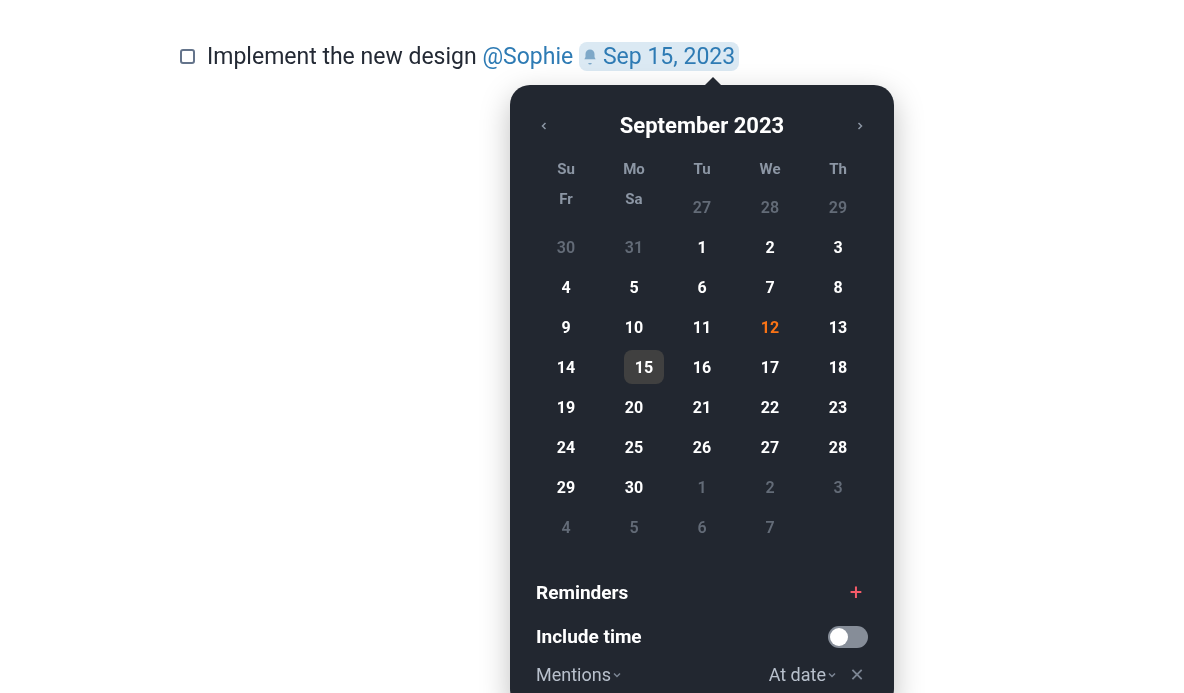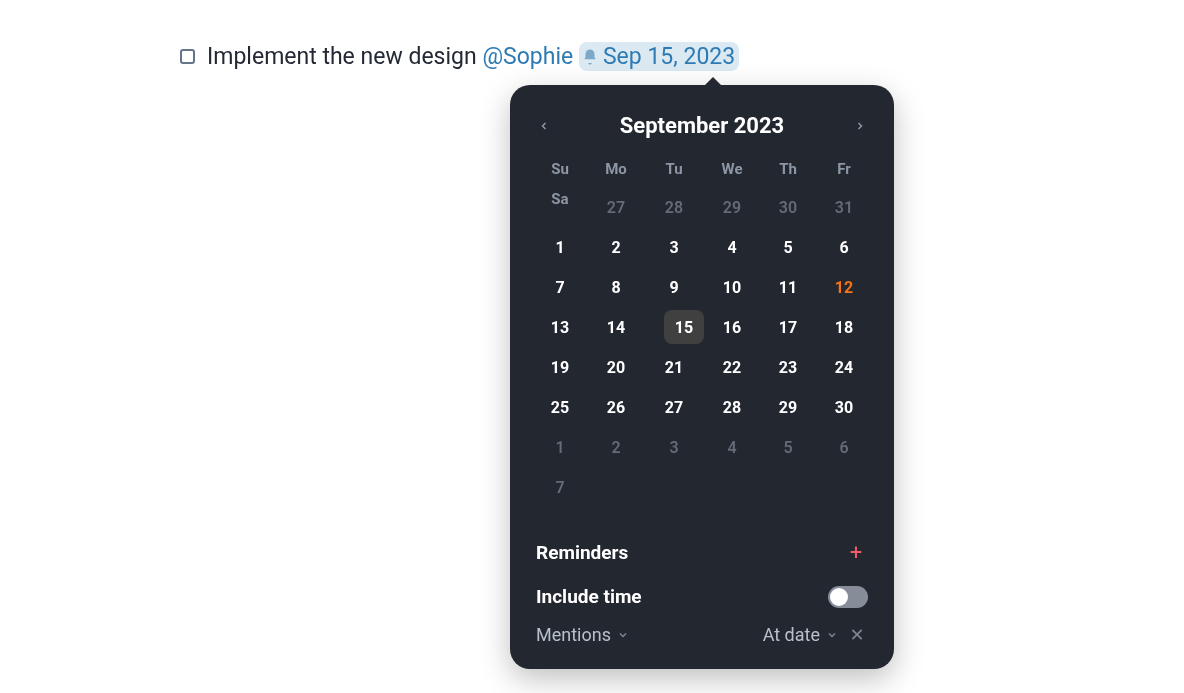--- a/index.html
+++ b/index.html
@@ -78,21 +78,21 @@
     color: #8c96a4;
   }
   .month-title {
     font-size: 22px;
     font-weight: 700;
     color: #ffffff;
     text-align: center;
   }
   .cal-grid {
     display: grid;
-    grid-template-columns: repeat(6, 1fr);
+    grid-template-columns: repeat(5, 1fr);
     gap: 6px 0;
     justify-items: center;
   }
   .dow {
     font-size: 15px;
     font-weight: 700;
     color: #8c96a4;
     margin-bottom: 6px;
   }
   .day {
@@ -143,21 +143,20 @@
   .reminder-row {
     display: flex;
     align-items: center;
     justify-content: space-between;
     padding: 6px 4px 0 4px;
     gap: 8px;
   }
   .dropdown {
     display: inline-flex;
     align-items: center;
-    gap: 6px;
     color: #b8c0cc;
     font-size: 18px;
     cursor: pointer;
   }
   .chev-small { color: #7c8593; display:inline-flex; }
   .close-x {
     color: #7c8593;
     font-size: 18px;
     cursor: pointer;
     width: 22px; text-align: center;

